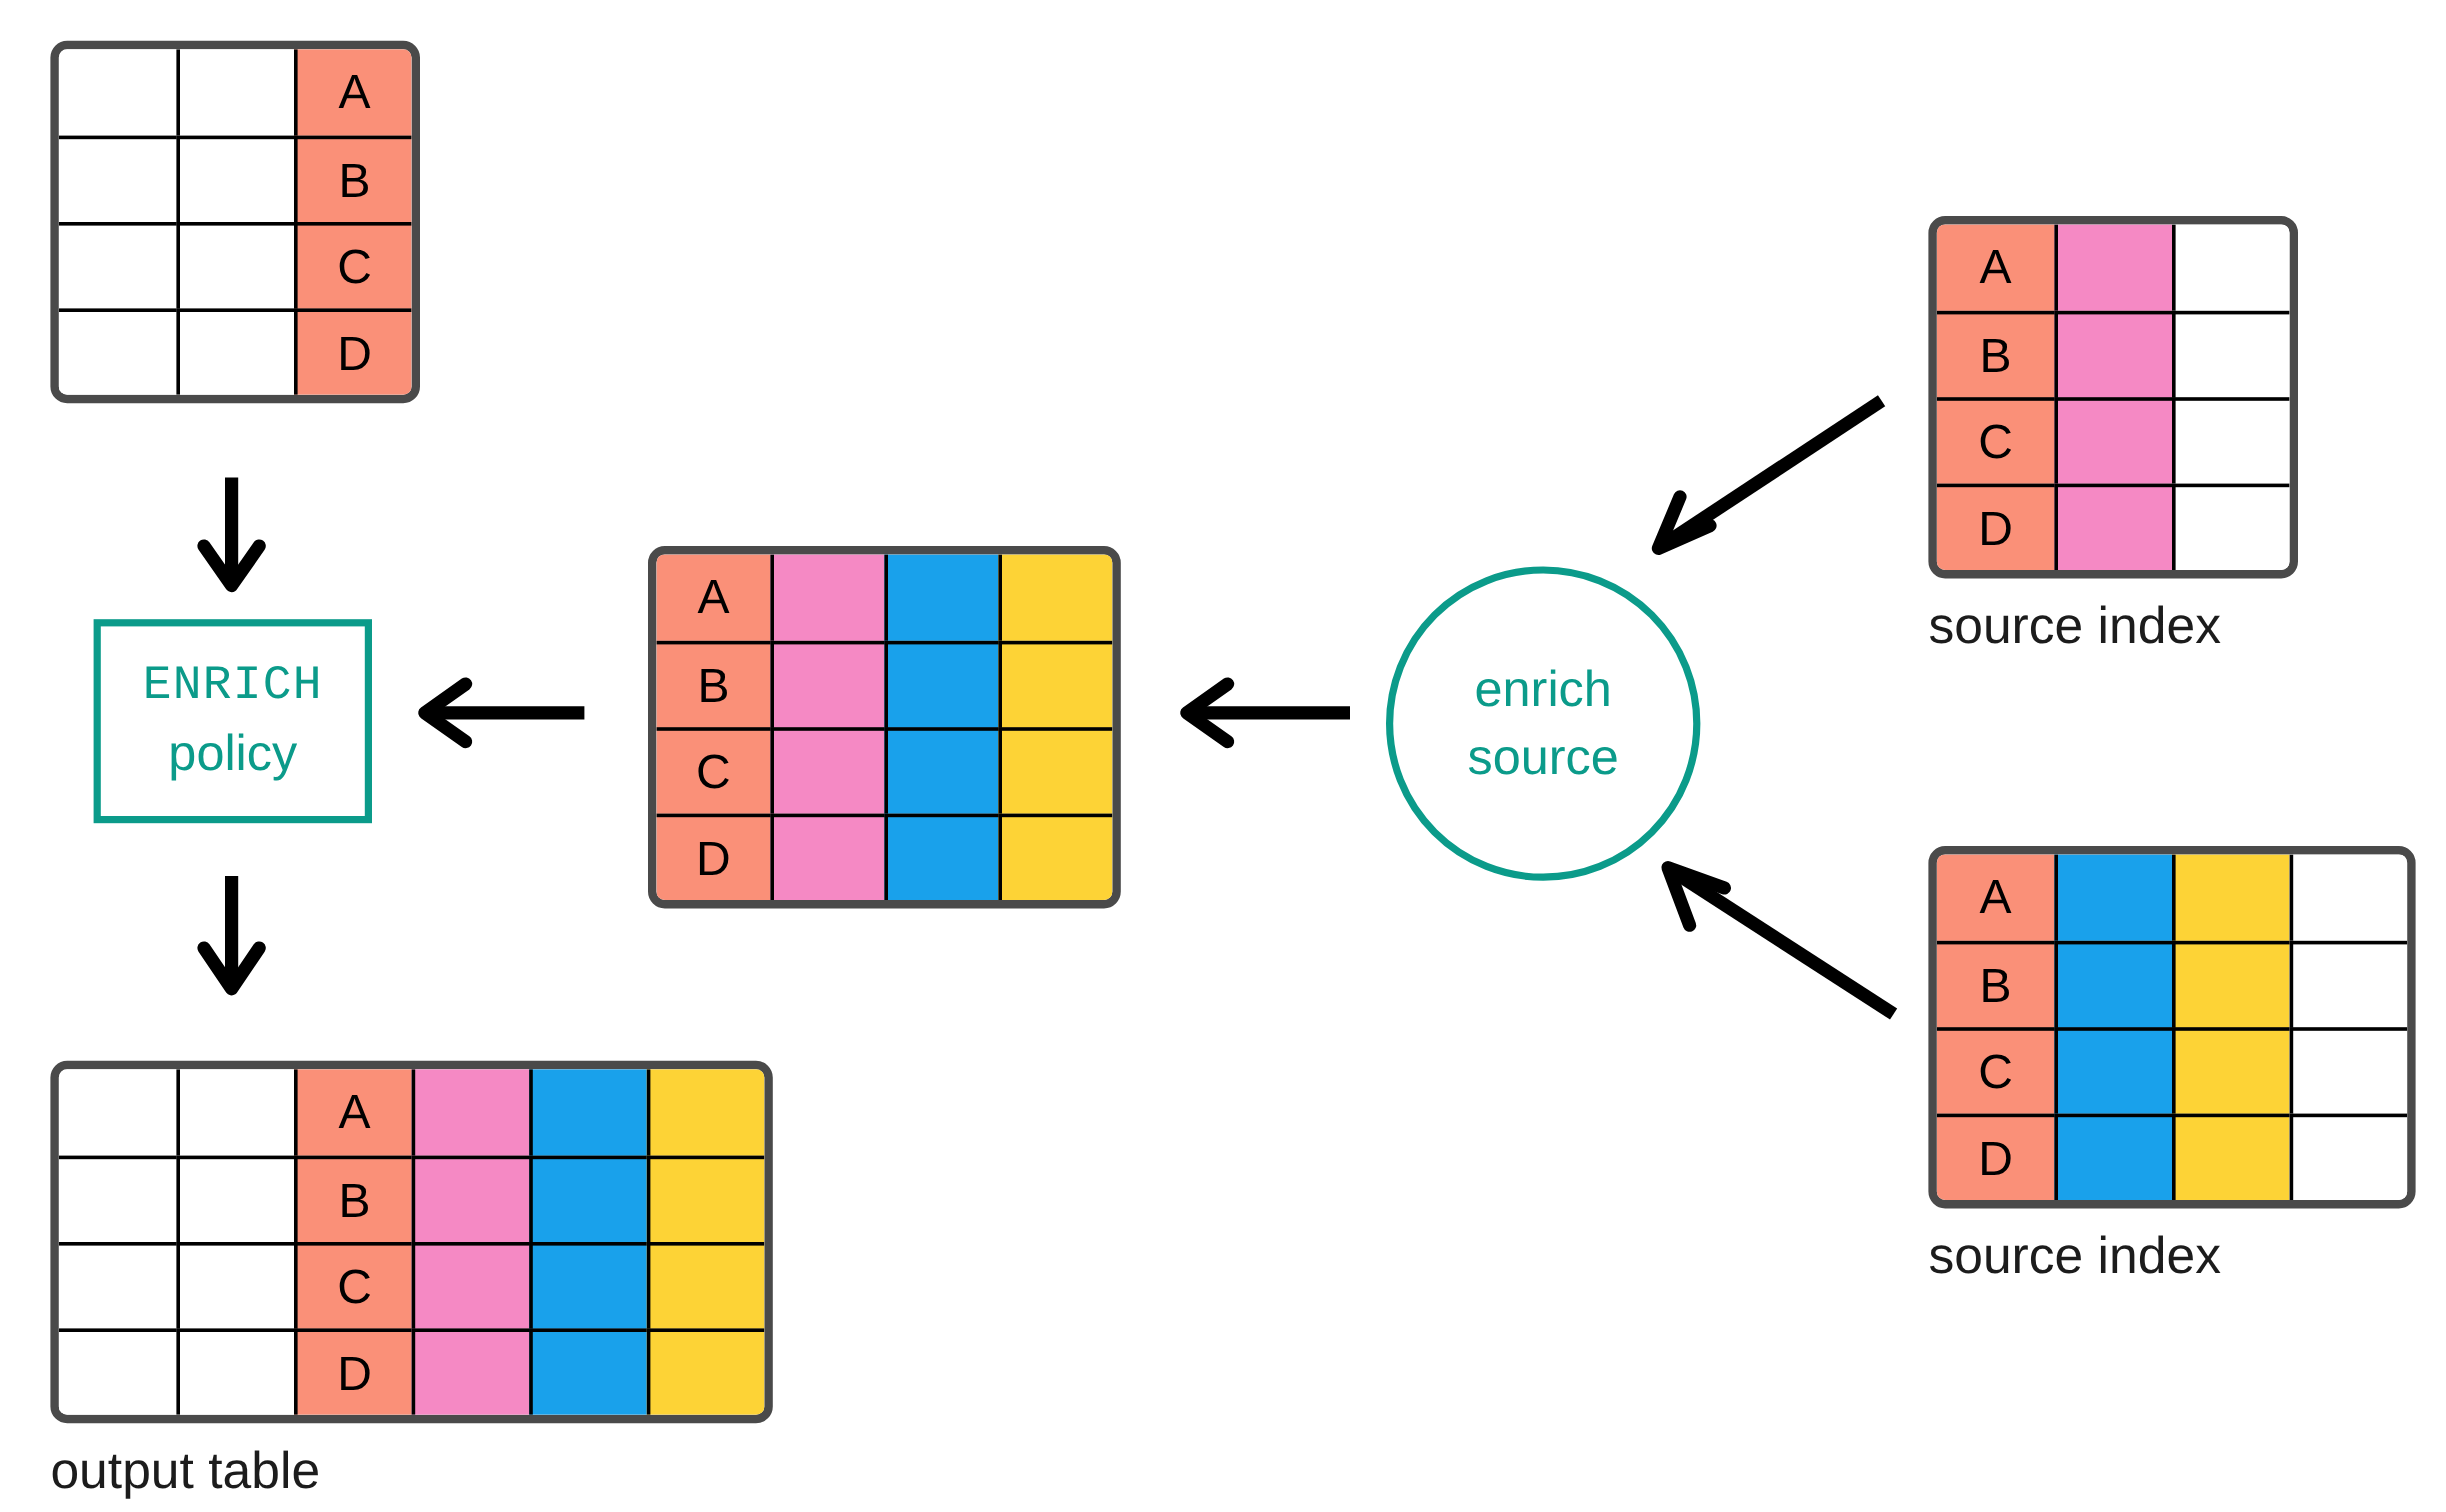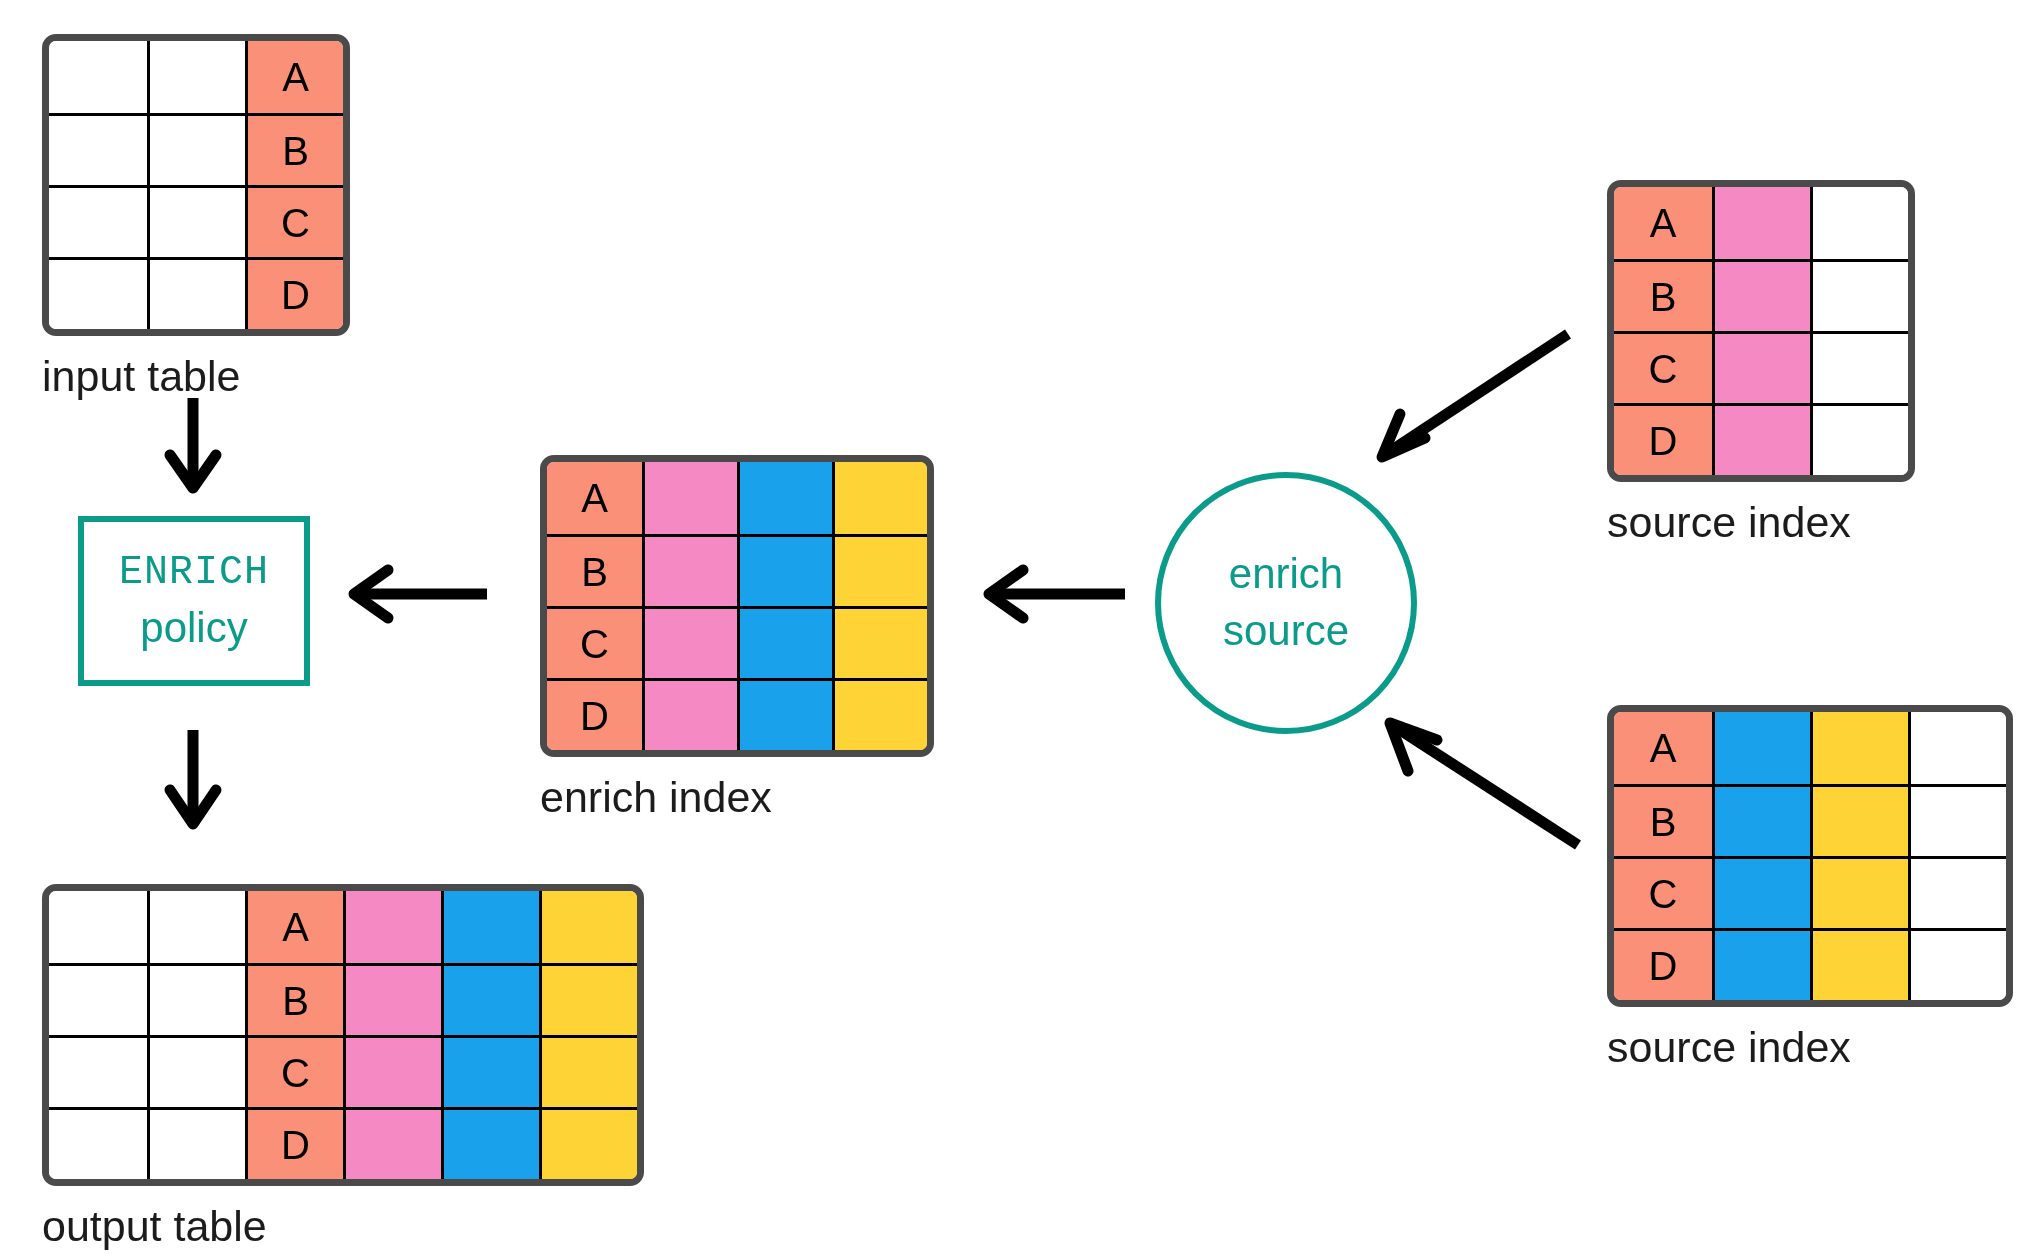--- a/index.html
+++ b/index.html
@@ -131,21 +131,20 @@
           <div class="cell" style="background: rgb(255, 255, 255); width: 98px; height: 72px;"></div>
           <div class="cell" style="background: rgb(255, 255, 255); width: 98px; height: 72px;"></div>
           <div class="cell" style="background: rgb(250, 144, 120); width: 98px; height: 72px;">C</div>
         </div>
         <div class="row">
           <div class="cell" style="background: rgb(255, 255, 255); width: 98px; height: 72px;"></div>
           <div class="cell" style="background: rgb(255, 255, 255); width: 98px; height: 72px;"></div>
           <div class="cell" style="background: rgb(250, 144, 120); width: 98px; height: 72px;">D</div>
         </div>
       </div>
-    <div class="caption">input table</div>
   </div>
 
   <div class="cmd-box" style="left:78px; top:516px; width:232px; height:170px;">
     <div class="cmd-mono">ENRICH</div>
     <div class="cmd-sans">policy</div>
   </div>
 
   <div class="tbl-wrap" style="left:42px; top:884px;">
     <div class="tbl" id="tbl-output">
         <div class="row">
@@ -204,21 +203,20 @@
           <div class="cell" style="background: rgb(25, 161, 235); width: 95px; height: 72px;"></div>
           <div class="cell" style="background: rgb(253, 211, 54); width: 95px; height: 72px;"></div>
         </div>
         <div class="row">
           <div class="cell" style="background: rgb(250, 144, 120); width: 95px; height: 72px;">D</div>
           <div class="cell" style="background: rgb(245, 137, 196); width: 95px; height: 72px;"></div>
           <div class="cell" style="background: rgb(25, 161, 235); width: 95px; height: 72px;"></div>
           <div class="cell" style="background: rgb(253, 211, 54); width: 95px; height: 72px;"></div>
         </div>
       </div>
-    <div class="caption">enrich index</div>
   </div>
 
   <div class="policy" style="left:1155px; top:472px; width:262px; height:262px;">
     <div>enrich</div>
     <div>source</div>
   </div>
 
   <div class="tbl-wrap" style="left:1607px; top:180px;">
     <div class="tbl" id="tbl-src-top">
         <div class="row">

